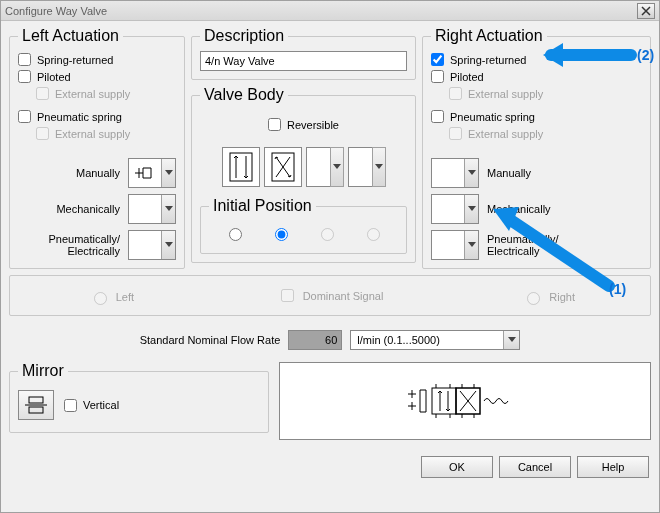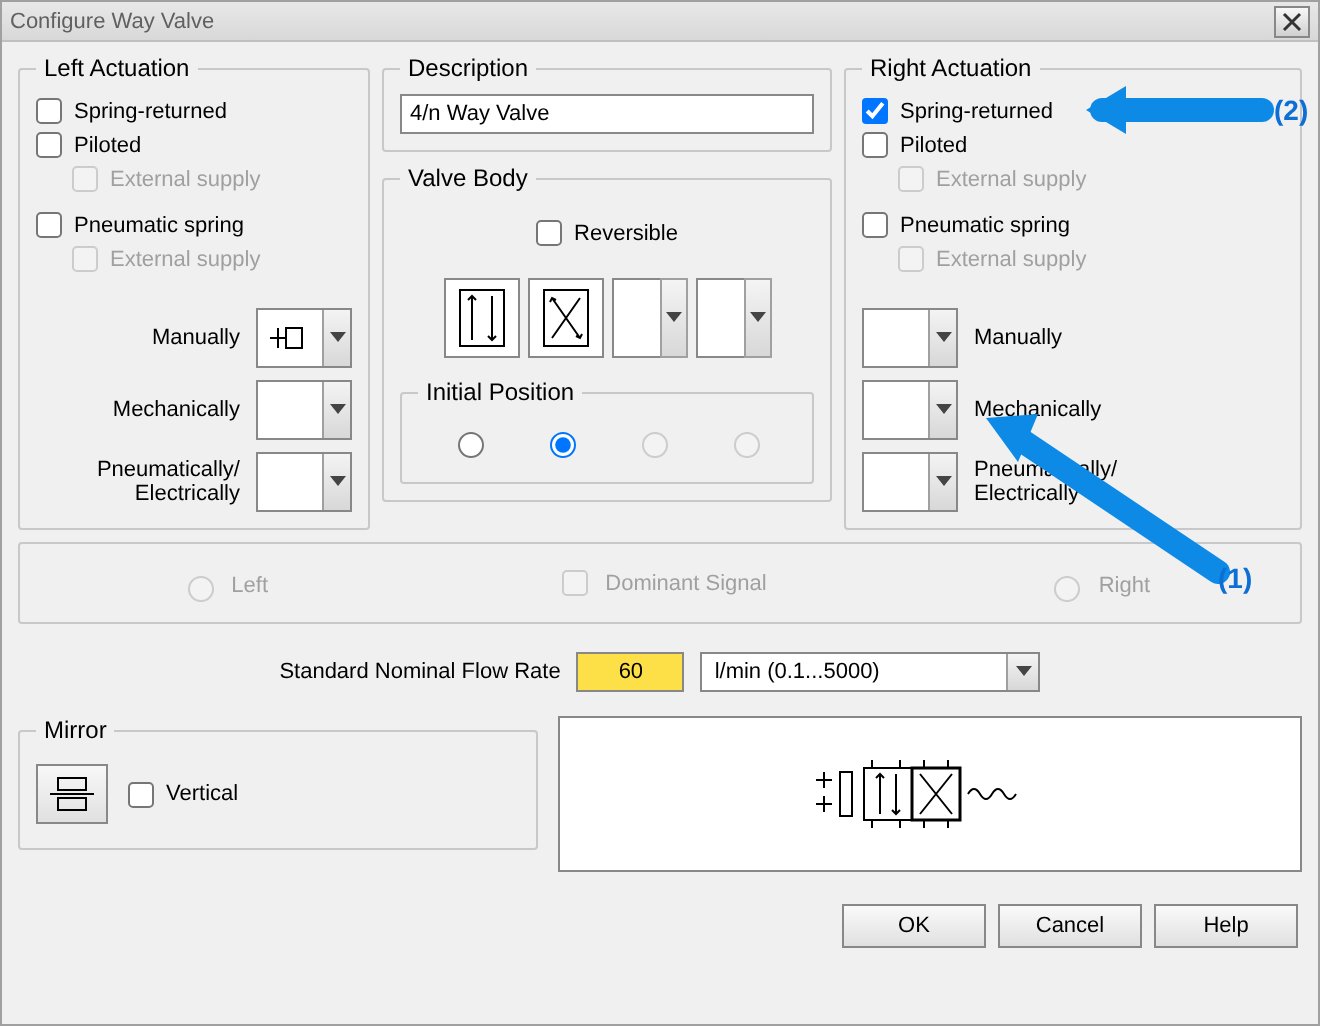--- a/index.html
+++ b/index.html
@@ -45,21 +45,21 @@
   }
   fieldset {
     border: 1px solid #c8c8c8;
     border-radius: 2px;
     padding: 6px 8px 8px 8px;
     margin: 0;
     background: #f0f0f0;
   }
   legend {
     padding: 0 4px;
-    font-size: 12px;
+    font-size: 16px;
     color: #000;
   }
   .col-left { width: 176px; }
   .col-mid { width: 225px; }
   .col-right { width: 196px; flex: 1; }
   .chk { display: flex; align-items: center; gap: 6px; padding: 2px 0; }
   .chk input { margin: 0; }
   .chk.disabled label { color: #a0a0a0; }
   .indent { padding-left: 18px; }
   .actuation-row {
@@ -126,22 +126,22 @@
     gap: 40px;
   }
   .row2 .rcell { flex: 1; display:flex; align-items:center; justify-content:center; gap:6px; }
   .row2 .disabled { color: #a0a0a0; }
   .row3 {
     display: flex; align-items: center; justify-content: center;
     gap: 8px; padding: 8px 0;
   }
   .numinput {
     width: 54px; height: 20px;
-    background: #fde047; border: 1px solid #888;
-    text-align: right; padding: 2px 20px;
+    background: #a3a3a3; border: 1px solid #888;
+    text-align: right; padding: 2px 4px;
     font-family: inherit; font-size: 11px;
   }
   .combo {
     height: 20px;
     background: #fff; border: 1px solid #888;
     display: flex; align-items: stretch;
     width: 170px;
     gap: 16px;
   }
   .combo .cb-body { flex:1; padding: 2px 6px; display:flex; align-items:center; }

